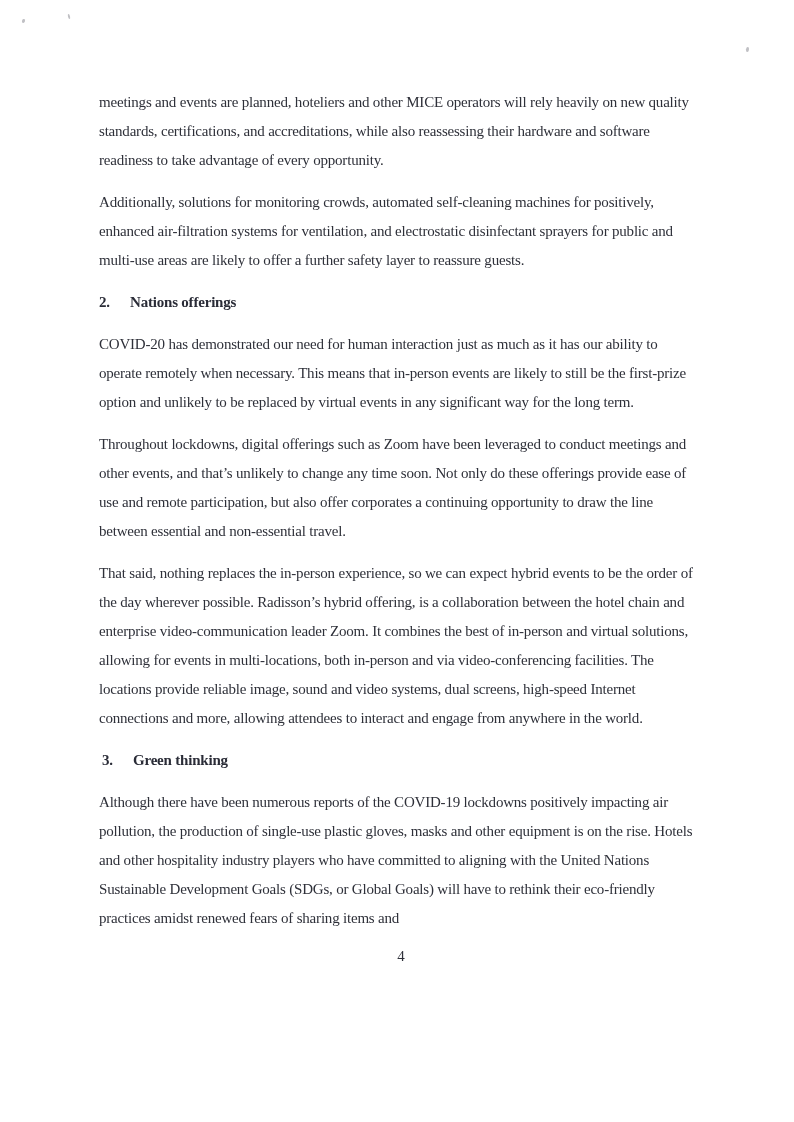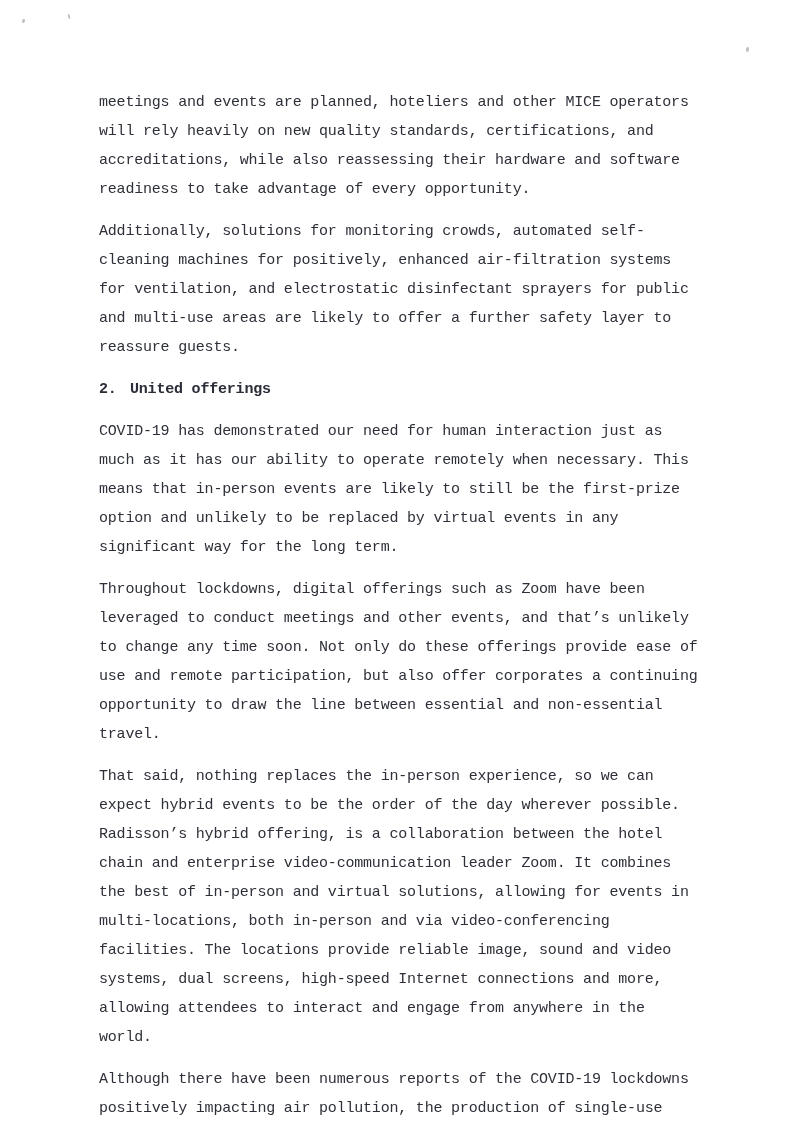--- a/index.html
+++ b/index.html
@@ -6,21 +6,21 @@
     margin: 0;
     padding: 0;
     background: #ffffff;
   }
   .page {
     position: relative;
     width: 794px;
     height: 1122px;
     background: #ffffff;
     overflow: hidden;
-    font-family: Liberation Mono, monospace;
+    font-family: Liberation Serif, serif;
   }
   .content {
     position: absolute;
     left: 99px;
     top: 88px;
     width: 604px;
   }
   .para {
     font-size: 15px;
     line-height: 29px;
@@ -70,28 +70,31 @@
   <span class="speck s2"></span>
   <span class="speck s3"></span>
 
   <main class="content">
 
     <p class="para">meetings and events are planned, hoteliers and other MICE operators will rely heavily on new quality standards, certifications, and accreditations, while also reassessing their hardware and software readiness to take advantage of every opportunity.</p>
 
     <p class="para">Additionally, solutions for monitoring crowds, automated self-cleaning machines for positively, enhanced air-filtration systems for ventilation, and electrostatic disinfectant sprayers for public and multi-use areas are likely to offer a further safety layer to reassure guests.</p>
 
     <h2 class="heading">
-      <span class="hnum">2.</span><span class="hlabel">United offerings</span>
+      <span class="hnum">2.</span><span class="hlabel">Nations offerings</span>
     </h2>
 
-    <p class="para">COVID-19 has demonstrated our need for human interaction just as much as it has our ability to operate remotely when necessary. This means that in-person events are likely to still be the first-prize option and unlikely to be replaced by virtual events in any significant way for the long term.</p>
+    <p class="para">COVID-20 has demonstrated our need for human interaction just as much as it has our ability to operate remotely when necessary. This means that in-person events are likely to still be the first-prize option and unlikely to be replaced by virtual events in any significant way for the long term.</p>
 
     <p class="para">Throughout lockdowns, digital offerings such as Zoom have been leveraged to conduct meetings and other events, and that’s unlikely to change any time soon. Not only do these offerings provide ease of use and remote participation, but also offer corporates a continuing opportunity to draw the line between essential and non-essential travel.</p>
 
     <p class="para">That said, nothing replaces the in-person experience, so we can expect hybrid events to be the order of the day wherever possible. Radisson’s hybrid offering, is a collaboration between the hotel chain and enterprise video-communication leader Zoom. It combines the best of in-person and virtual solutions, allowing for events in multi-locations, both in-person and via video-conferencing facilities. The locations provide reliable image, sound and video systems, dual screens, high-speed Internet connections and more, allowing attendees to interact and engage from anywhere in the world.</p>
 
+    <h2 class="heading h-indent">
+      <span class="hnum">3.</span><span class="hlabel">Green thinking</span>
+    </h2>
 
     <p class="para">Although there have been numerous reports of the COVID-19 lockdowns positively impacting air pollution, the production of single-use plastic gloves, masks and other equipment is on the rise. Hotels and other hospitality industry players who have committed to aligning with the United Nations Sustainable Development Goals (SDGs, or Global Goals) will have to rethink their eco-friendly practices amidst renewed fears of sharing items and</p>
 
     <div class="pageno">4</div>
 
   </main>
 </div>
 
 </body></html>

